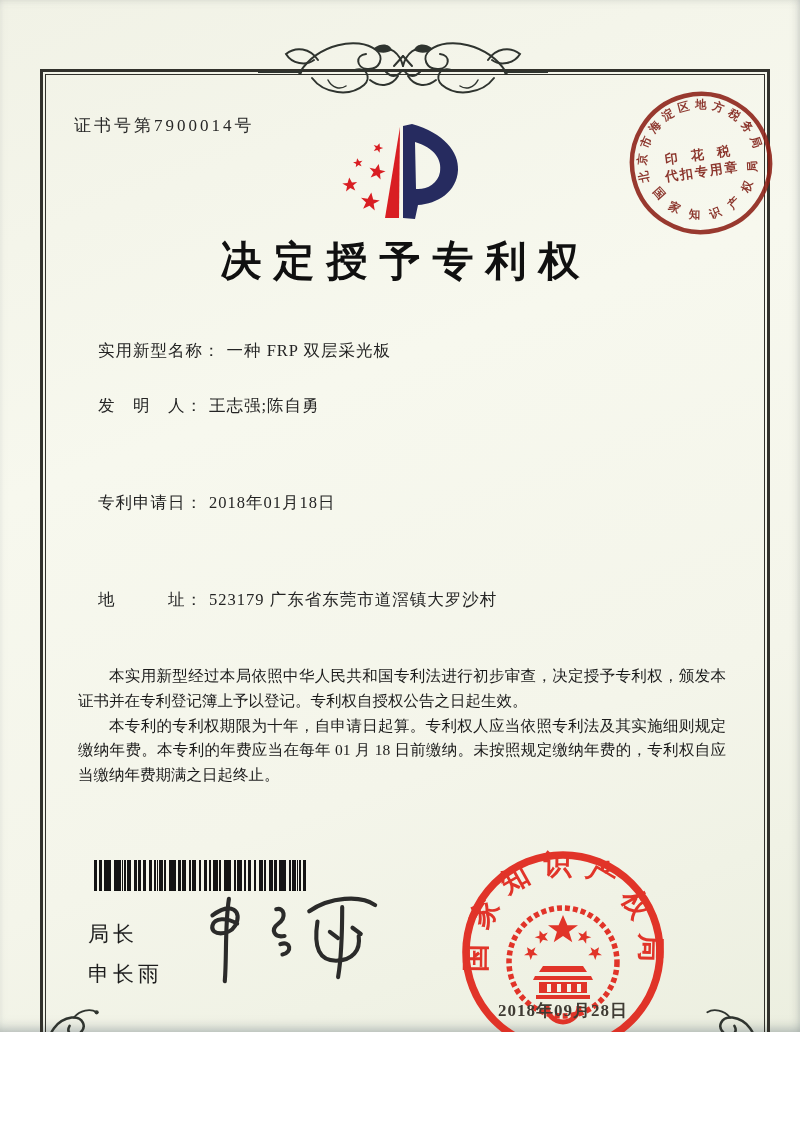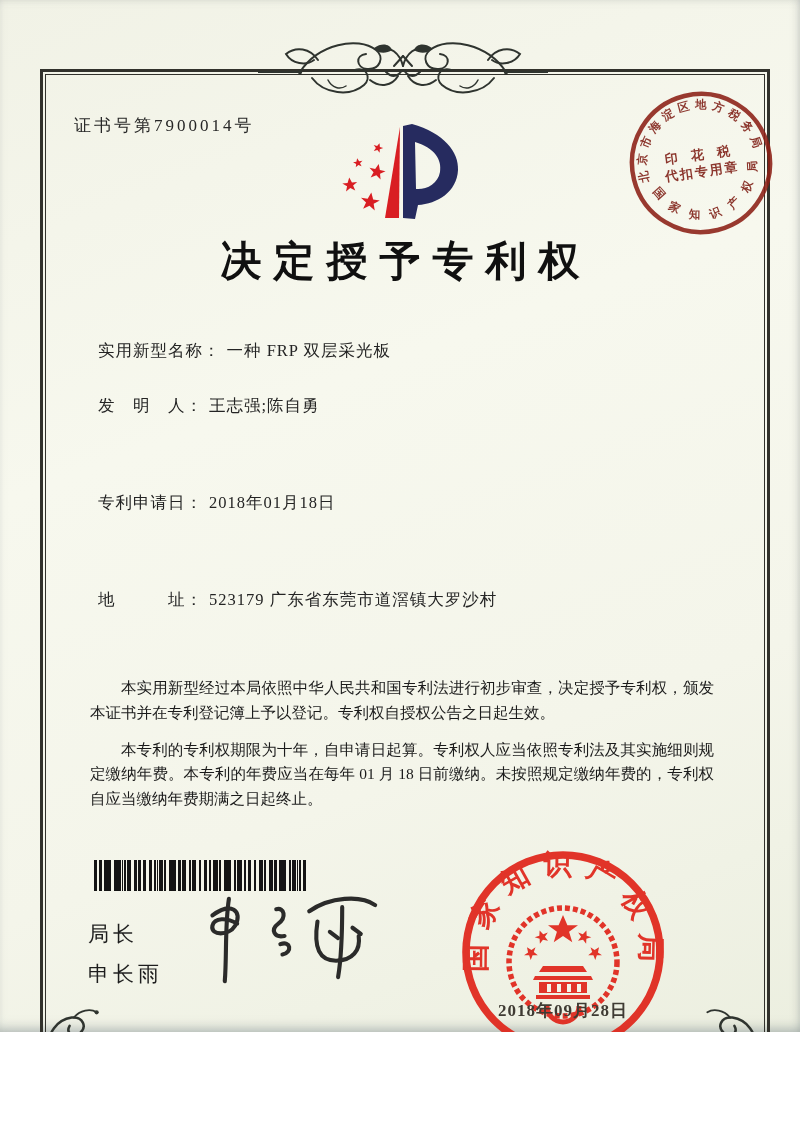--- a/index.html
+++ b/index.html
@@ -37,21 +37,21 @@
   }
   
   .row{position:absolute;left:98px;font-size:16.5px;color:#242424;white-space:nowrap;letter-spacing:1px;}
   .row .val{margin-left:6px;}
   .row .pair2{position:absolute;left:357px;top:0;}
   
   .body-text{
     position:absolute;left:78px;top:664px;width:648px;
     font-size:15.5px;line-height:1.6;text-align:justify;color:#1b1b1b;
   }
-  .body-text p{margin:12px;text-indent:2em;}
+  .body-text p{margin:0;text-indent:2em;}
   
   .barcode{
     position:absolute;left:94px;top:860px;width:214px;height:31px;
     background:
       repeating-linear-gradient(90deg,#141414 0 2px,transparent 2px 5px),
       repeating-linear-gradient(90deg,#141414 0 1px,transparent 1px 7px),
       repeating-linear-gradient(90deg,#141414 0 3px,transparent 3px 11px);
   }
   
   .signer{position:absolute;left:88px;top:920px;font-size:21px;letter-spacing:4px;color:#1d1d1d;}

